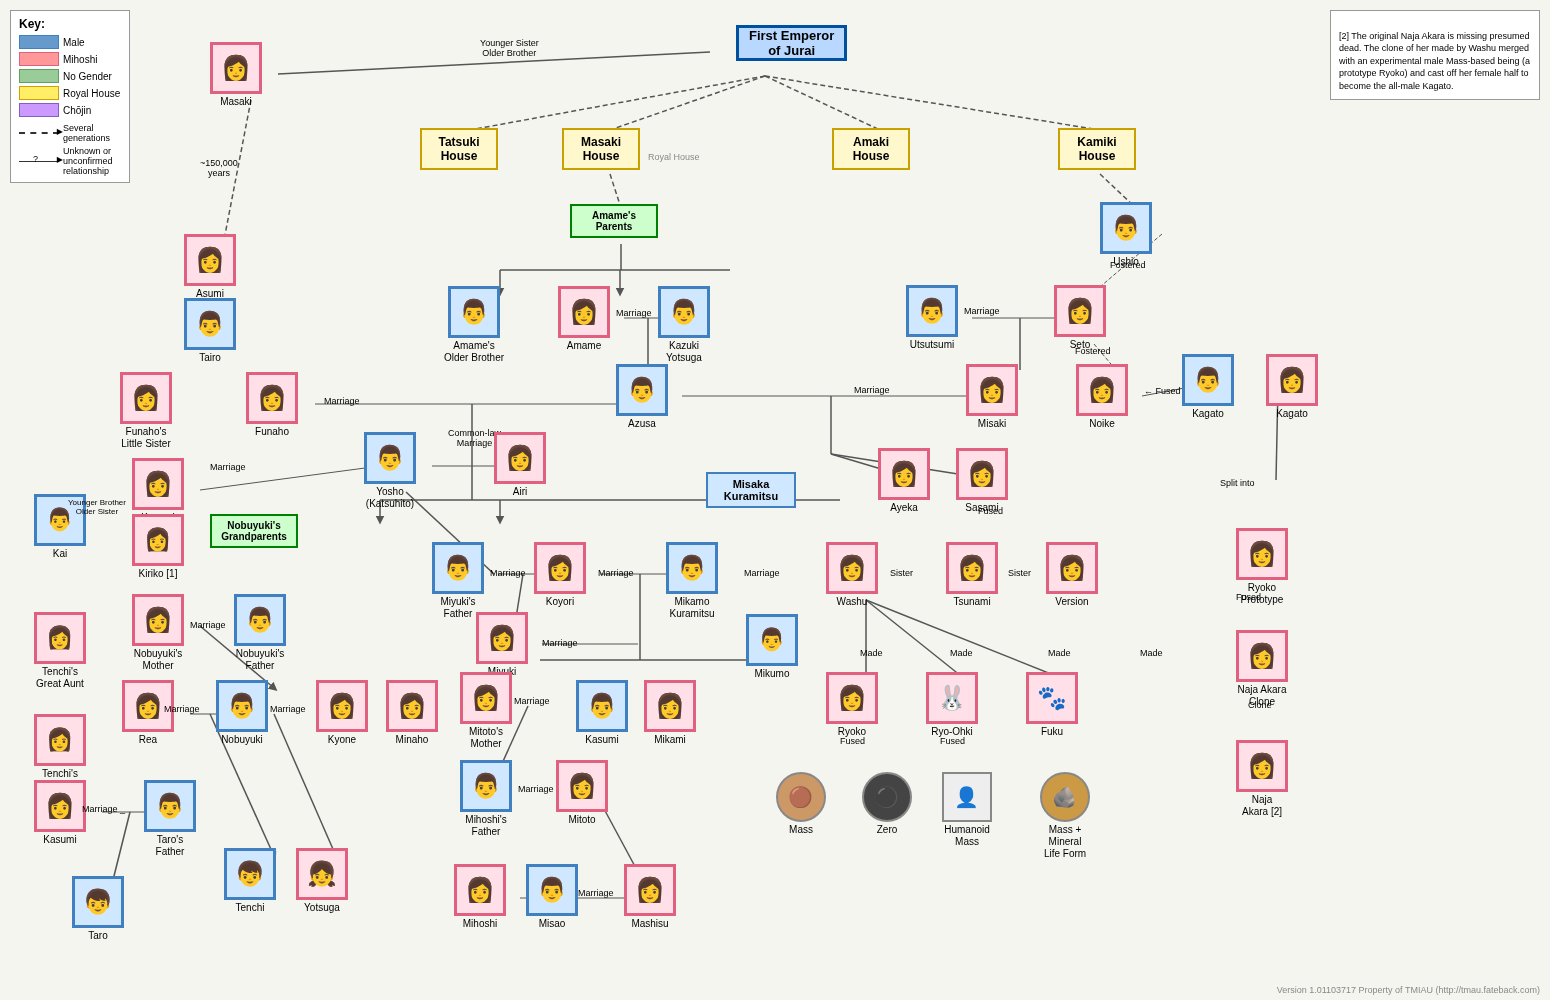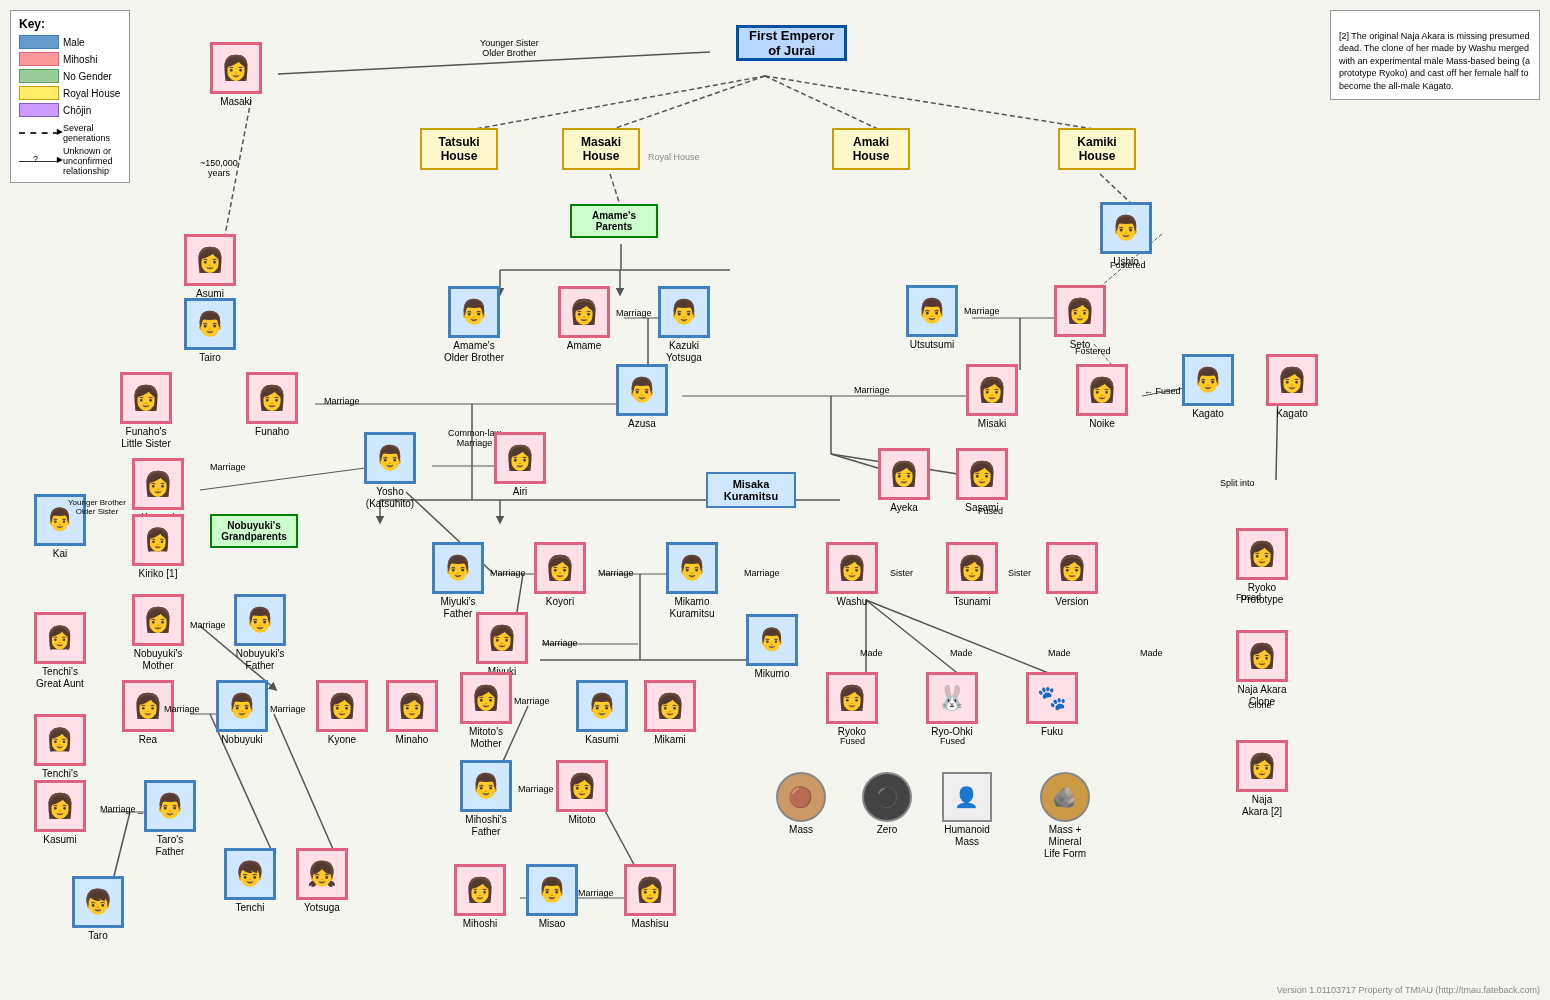--- a/index.html
+++ b/index.html
@@ -654,21 +654,21 @@
   <div class="char-name">Tenchi's<br>Aunt</div>
 </div>
 
 <div class="char-node" style="left:34px;top:780px;">
   <div class="char-portrait female">
     <span style="font-size:24px;">👩</span>
   </div>
   <div class="char-name">Kasumi</div>
 </div>
 
-<div style="position:absolute;left:100px;top:804px;font-size:9px;">Marriage _</div>
+<div style="position:absolute;left:82px;top:804px;font-size:9px;">Marriage _</div>
 
 <div class="char-node" style="left:144px;top:780px;">
   <div class="char-portrait male">
     <span style="font-size:24px;">👨</span>
   </div>
   <div class="char-name">Taro's<br>Father</div>
 </div>
 
 <div class="char-node" style="left:460px;top:760px;">
   <div class="char-portrait male">

